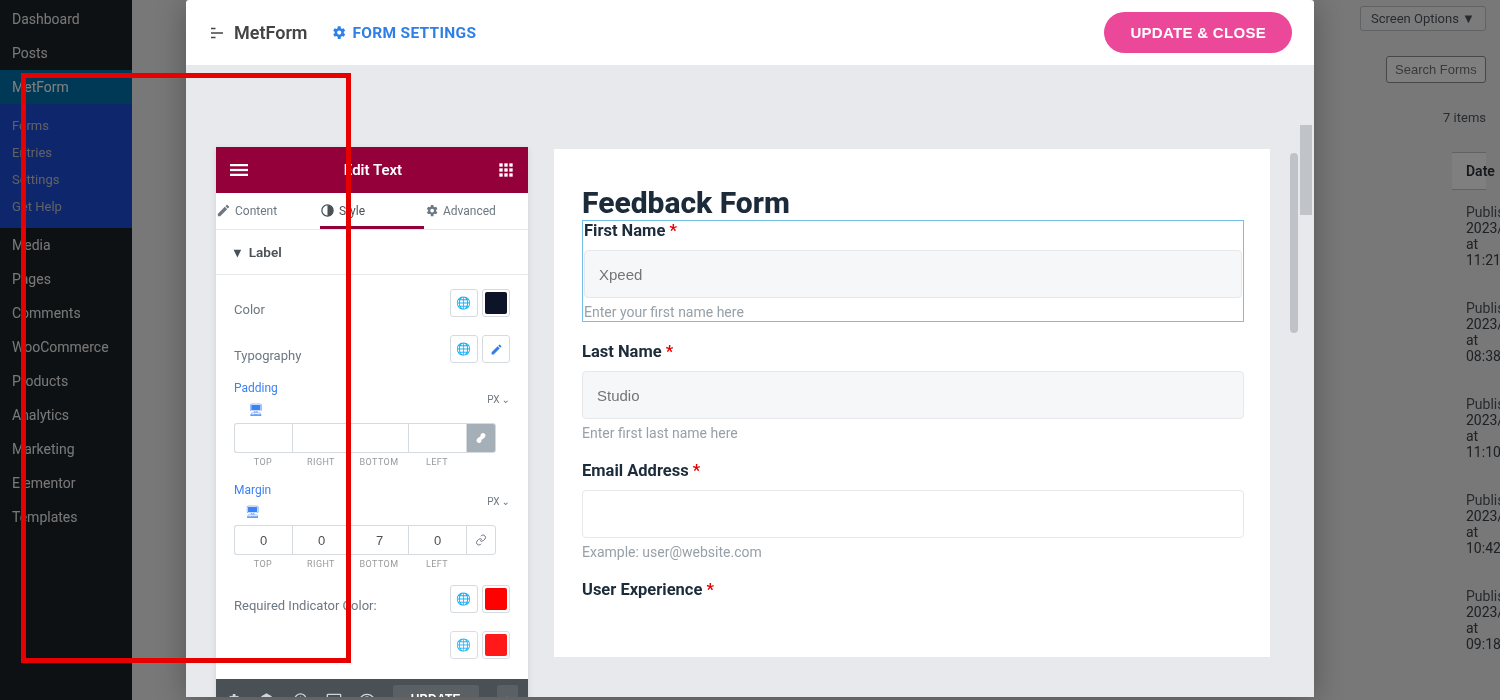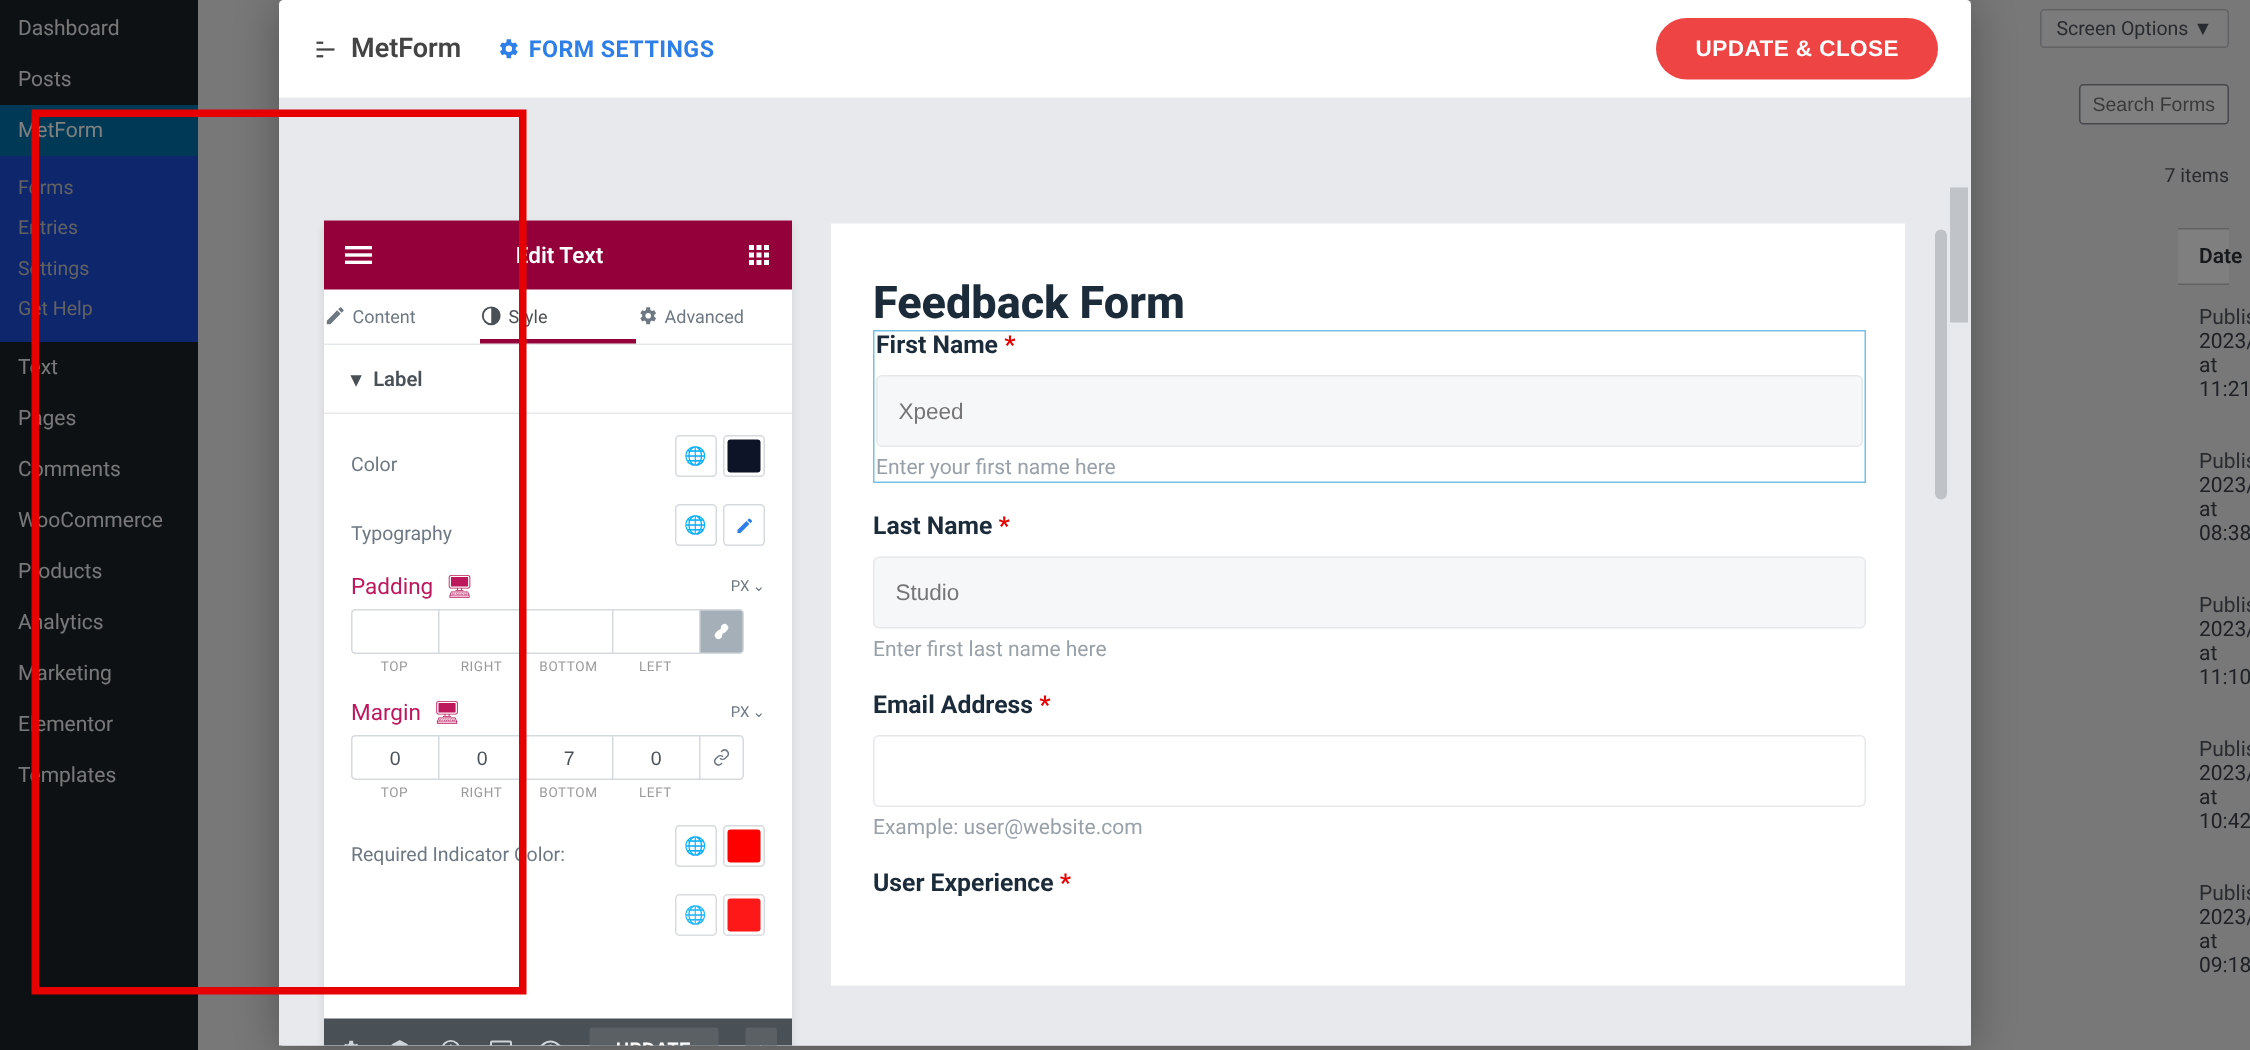--- a/index.html
+++ b/index.html
@@ -25,21 +25,21 @@
 
 
 .overlay { position: absolute; inset: 0; background: rgba(0,0,0,0.5); }
 
 
 .modal { position: absolute; left: 186px; top: 0; width: 1128px; height: 697px; background: #fff; border-radius: 3px; box-shadow: 0 3px 30px rgba(0,0,0,0.3); display: flex; flex-direction: column; }
 .modal-head { display: flex; align-items: center; justify-content: space-between; padding: 12px 22px; }
 .mh-left { display: flex; align-items: center; gap: 22px; }
 .brand { display: flex; align-items: center; gap: 8px; font-size: 18px; font-weight: 600; color: #444; }
 .form-settings { color: #2f7fe8; font-weight: 700; font-size: 15.5px; display: flex; align-items: center; gap: 6px; cursor: pointer; letter-spacing: .3px;}
-.update-close { background: #ef4444; color: #fff; border: none; border-radius: 25px; padding: 12px 26px; font-weight: 700; font-size: 15px; cursor: pointer; letter-spacing: .3px;}
+.update-close { background: #ec4899; color: #fff; border: none; border-radius: 25px; padding: 12px 26px; font-weight: 700; font-size: 15px; cursor: pointer; letter-spacing: .3px;}
 .modal-body { flex: 1; background: #e7e9ec; display: flex; position: relative; padding: 8px 0 0 0; overflow: hidden; }
 
 
 .red-frame { position: absolute; left: 21px; top: 73px; width: 330px; height: 590px; border: 5px solid #e60000; pointer-events:none; z-index: 50; }
 
 
 .el-panel { position: absolute; left: 30px; top: 82px; width: 312px; height: 572px; background: #fff; box-shadow: 0 2px 6px rgba(0,0,0,.1); display: flex; flex-direction: column; z-index: 30; }
 .el-head { background: #93003a; color: #fff; height: 46px; display: flex; align-items: center; justify-content: space-between; padding: 0 14px; font-size: 15px; font-weight: 600; }
 .el-tabs { display: flex; border-bottom: 1px solid #e6e9ec; }
 .el-tab { flex: 1; text-align: center; padding: 10px 0 8px; font-size: 12px; color: #6d7882; border-bottom: 3px solid transparent; cursor: pointer; display:flex; flex-direction:row; align-items:center; gap:4px;}
@@ -49,21 +49,21 @@
 .sec { padding: 14px 18px; }
 .row-ctl { display: flex; align-items: flex-end; justify-content: space-between; margin-bottom: 18px; }
 .row-ctl label { font-size: 13px; color: #6d7882; }
 .ctl-right { display: flex; gap: 4px; }
 .sq { width: 28px; height: 28px; border: 1px solid #d5dadf; display: flex; align-items: center; justify-content: center; font-size: 12px; color:#6d7882; background:#fff; border-radius:3px;}
 .sq.swatch { padding: 2px; }
 .sq.swatch span { display:block; width:100%; height:100%; border-radius:2px;}
 .sq.editactive { color:#2f7fe8; }
 .dim-ctl { margin-bottom: 16px; }
 .dim-head { display:flex; align-items:center; justify-content:space-between; margin-bottom:6px;}
-.dim-head label { font-size:15px; color:#be185d; display:flex; align-items:center; gap:8px;}
+.dim-head label { font-size:12px; color:#3b82f6; display:flex; align-items:center; gap:8px;flex-direction:column;}
 .dim-head .units { font-size:10px; color:#6d7882; display:flex; align-items:center; gap:2px;}
 .dim-boxes { display:flex; }
 .dim-boxes input { width: 58px; height: 30px; border:1px solid #d5dadf; text-align:center; font-size:13px; color:#495157; border-right:none; outline:none;}
 .dim-boxes input:first-child { border-radius:3px 0 0 3px; }
 .dim-link { width:30px; height:30px; border:1px solid #d5dadf; display:flex; align-items:center; justify-content:center; border-radius:0 3px 3px 0; color:#fff; background:#a4afb7; cursor:pointer;}
 .dim-link.off { background:#fff; color:#6d7882; }
 .dim-labels { display:flex; }
 .dim-labels span { width:58px; text-align:center; font-size:9px; color:#999; letter-spacing:.4px; padding-top:4px;}
 .el-foot { height: 40px; background: #495157; display: flex; align-items: center; padding: 0 10px; gap: 14px; color: #cfd4d9; }
 .el-foot .fic { width: 22px; text-align:center; cursor: pointer; font-size:14px;}
@@ -91,21 +91,21 @@
   <div class="wp-sidebar">
     <div class="it">Dashboard</div>
     <div class="it">Posts</div>
     <div class="it active">MetForm</div>
     <div class="sub">
       <div class="it">Forms</div>
       <div class="it">Entries</div>
       <div class="it">Settings</div>
       <div class="it">Get Help</div>
     </div>
-    <div class="it">Text</div>
+    <div class="it">Media</div>
     <div class="it">Pages</div>
     <div class="it">Comments</div>
     <div class="it">WooCommerce</div>
     <div class="it">Products</div>
     <div class="it">Analytics</div>
     <div class="it">Marketing</div>
     <div class="it">Elementor</div>
     <div class="it">Templates</div>
   </div>
   <div class="wp-main">

